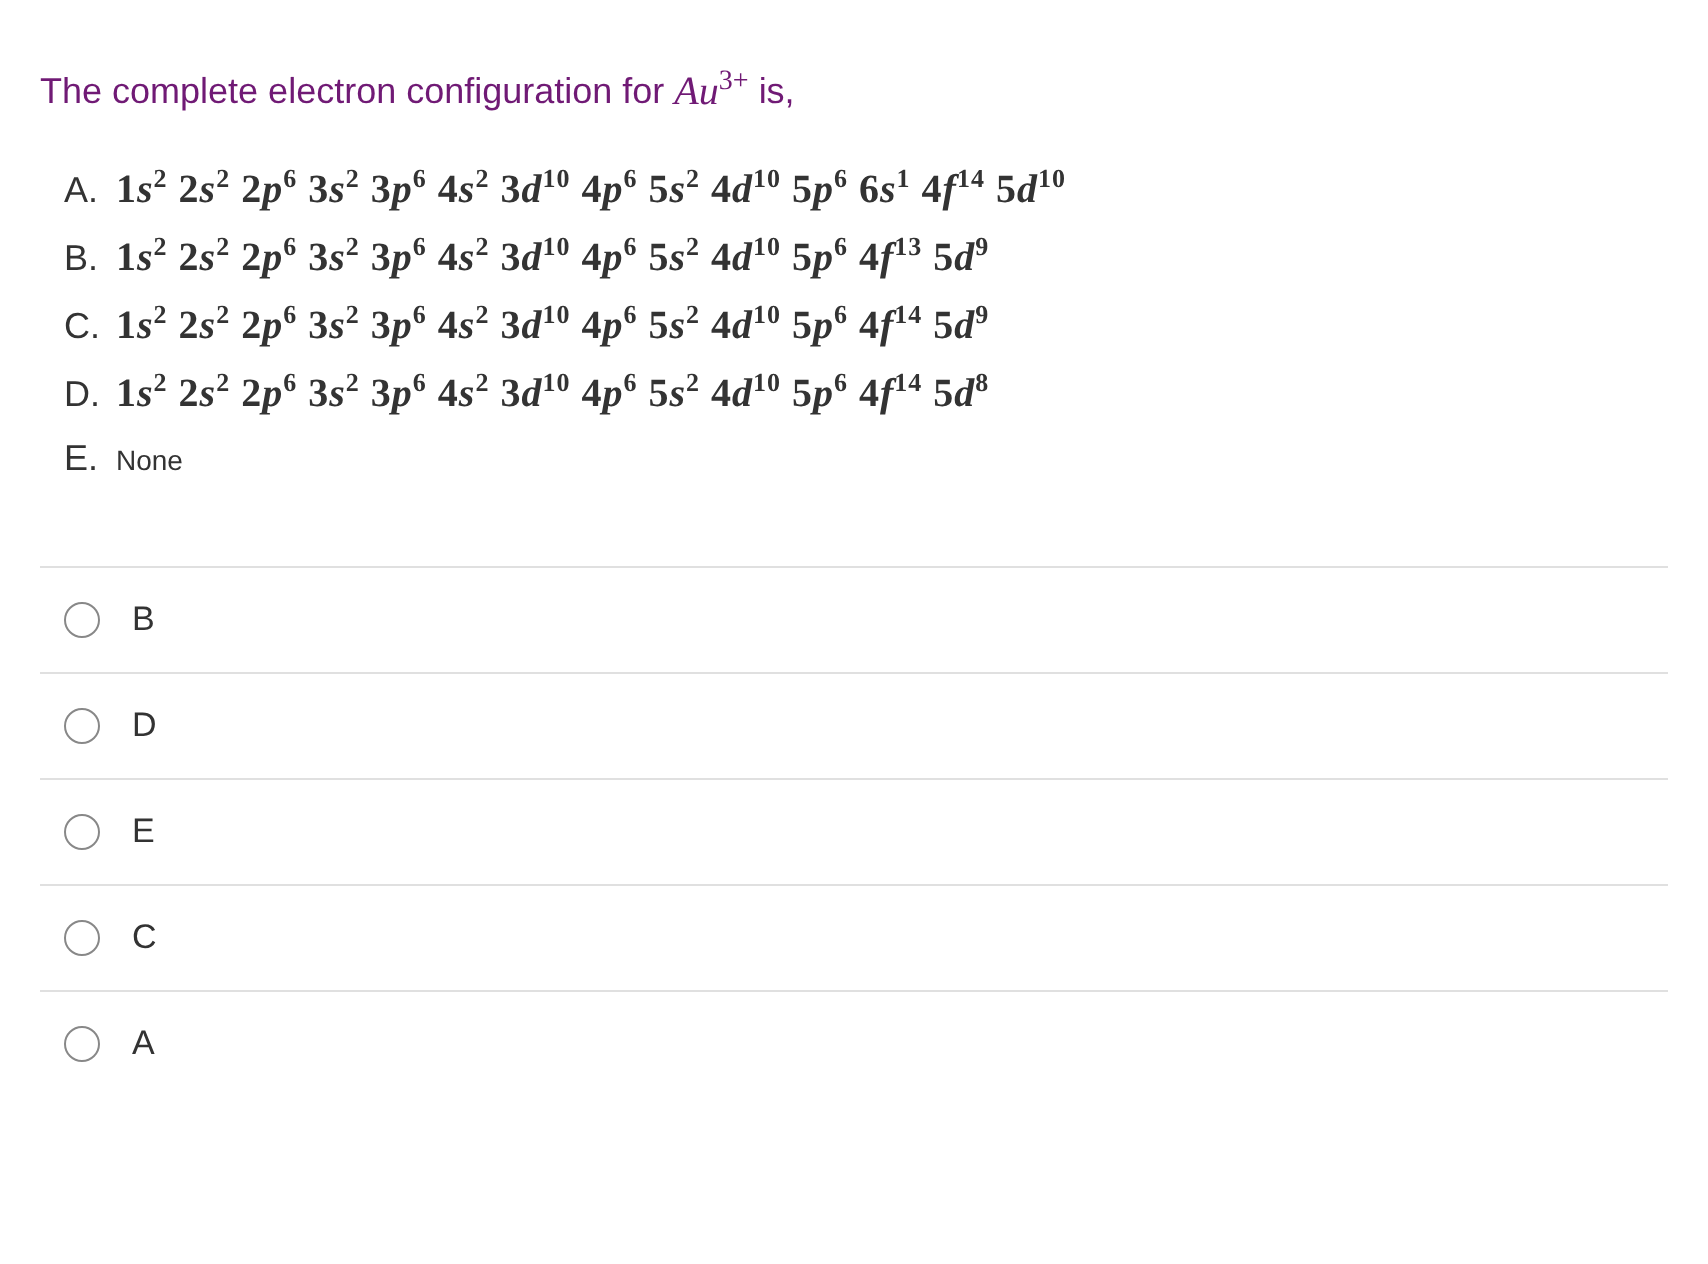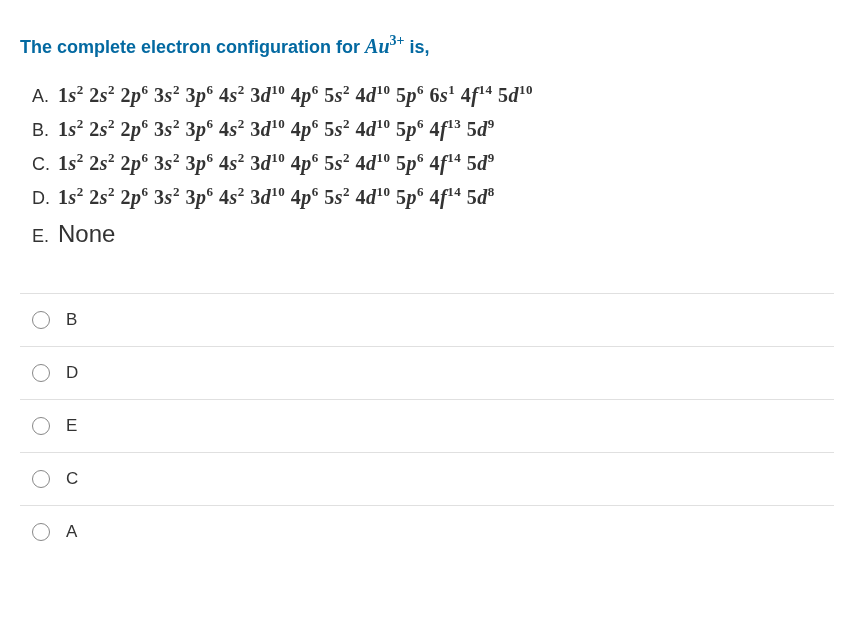--- a/index.html
+++ b/index.html
@@ -9,22 +9,22 @@
     }
     body {
       font-family: -apple-system, BlinkMacSystemFont, 'Segoe UI', Arial, sans-serif;
       background: #fff;
       padding: 30px 20px;
       width: 854px;
       color: #333;
     }
     .question-text {
       font-size: 18px;
-      font-weight: 700;
-      color: #0369a1;
+      font-weight: 400;
+      color: #701a75;
       margin-bottom: 18px;
       line-height: 1.5;
     }
     .question-text .math {
       font-family: 'Times New Roman', serif;
       font-style: italic;
       font-size: 20px;
     }
     .question-text .sup {
       font-size: 14px;
@@ -60,21 +60,21 @@
     .config .orb {
       font-style: italic;
     }
     .config sup {
       font-size: 13px;
       vertical-align: super;
       font-style: normal;
     }
     .none-text {
       font-family: -apple-system, BlinkMacSystemFont, 'Segoe UI', Arial, sans-serif;
-      font-size: 24px;
+      font-size: 14px;
       color: #333;
       text-align: right;
     }
     .options {
       margin-top: 30px;
       border-top: 1px solid #e0e0e0;
     }
     .option {
       display: flex;
       align-items: center;

